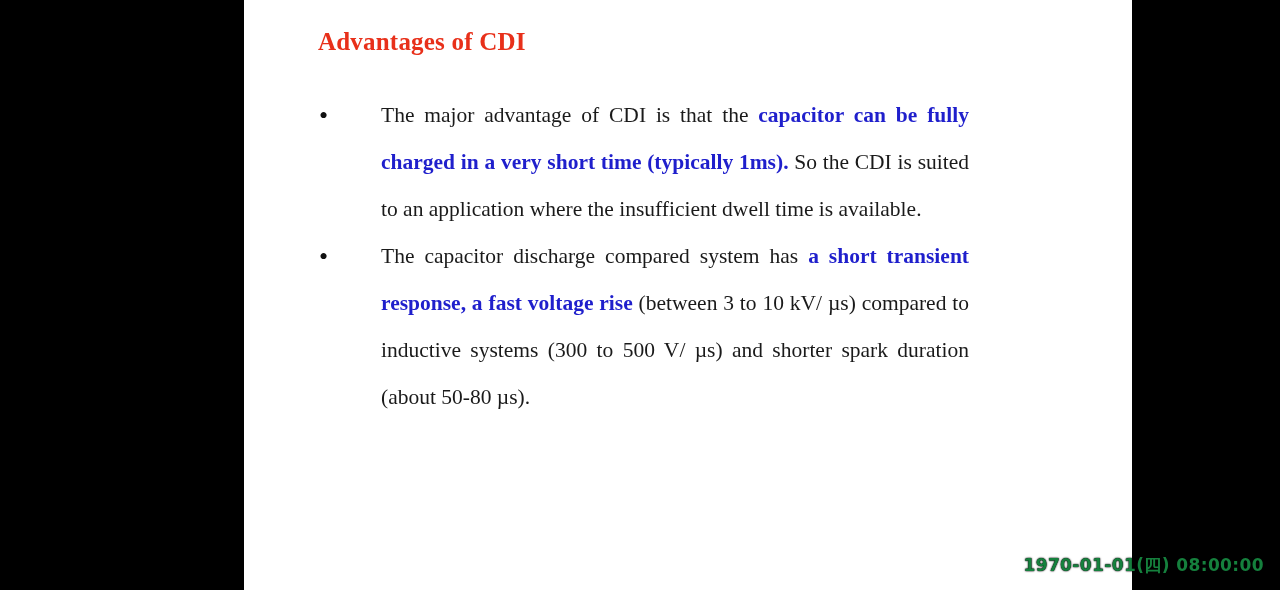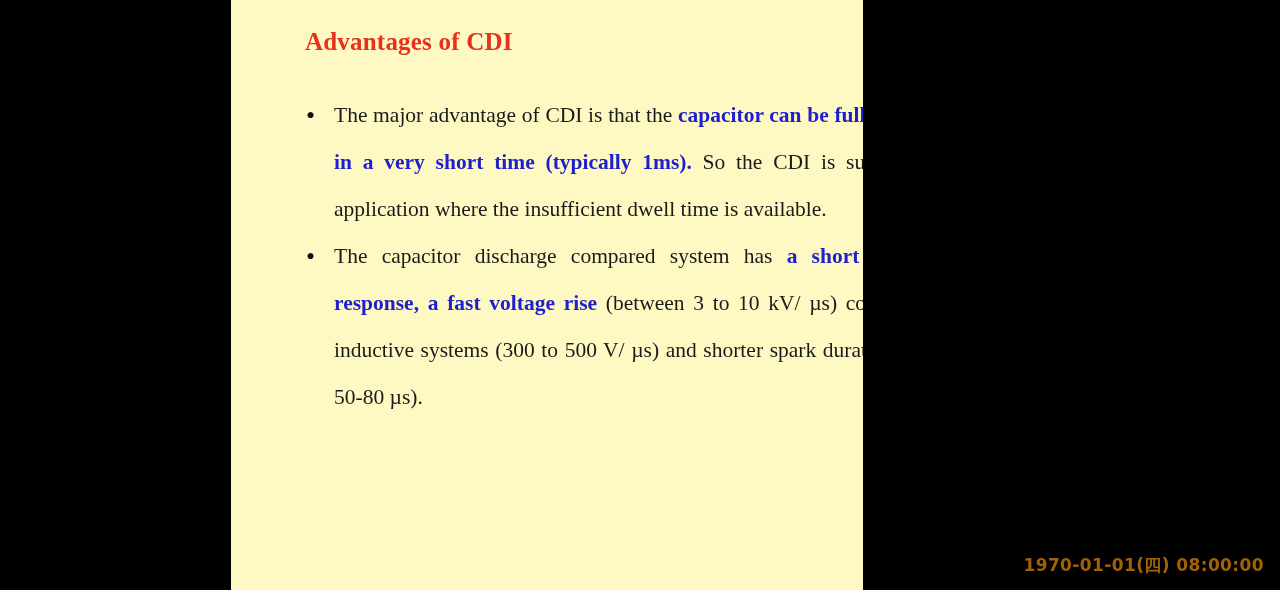--- a/index.html
+++ b/index.html
@@ -27,24 +27,24 @@
     height: 590px;
     background: #000000;
   }
   .letterbox.left  { left: 0;   width: 245px; }
   .letterbox.right { left: 1033px; width: 247px; }
 
   
   #slide {
     position: absolute;
     top: 0;
-    left: 231px;
-    width: 632px;
+    left: 244px;
+    width: 888px;
     height: 590px;
-    background: #fef9c3;
+    background: #ffffff;
     overflow: hidden;
   }
 
   
   #slide-title {
     position: absolute;
     left: 74px;
     top: 27px;
     font-family: "Liberation Serif", serif;
     font-weight: bold;
@@ -86,36 +86,37 @@
     text-justify: inter-word;
     -webkit-hyphens: none;
     hyphens: none;
   }
   
   .bullet-text.justify-all {
     text-align-last: justify;
   }
   .bullet-text.last-ragged {
     text-align-last: left;
+    margin-left: 34px;
   }
   .hl {
     color: #1f1fcc;
     font-weight: bold;
   }
 
   
   #timestamp {
     position: absolute;
     right: 16px;
     bottom: 15px;
     font-family: "DejaVu Sans", sans-serif;
     font-weight: bold;
     font-size: 17px;
     line-height: 20px;
-    color: #a16207;
+    color: #15803d;
     letter-spacing: 0.4px;
     white-space: nowrap;
     text-shadow: 0 0 1px #000, 0 0 2px #000;
   }
 </style>
 </head>
 <body>
 
 <div id="screen">
 

